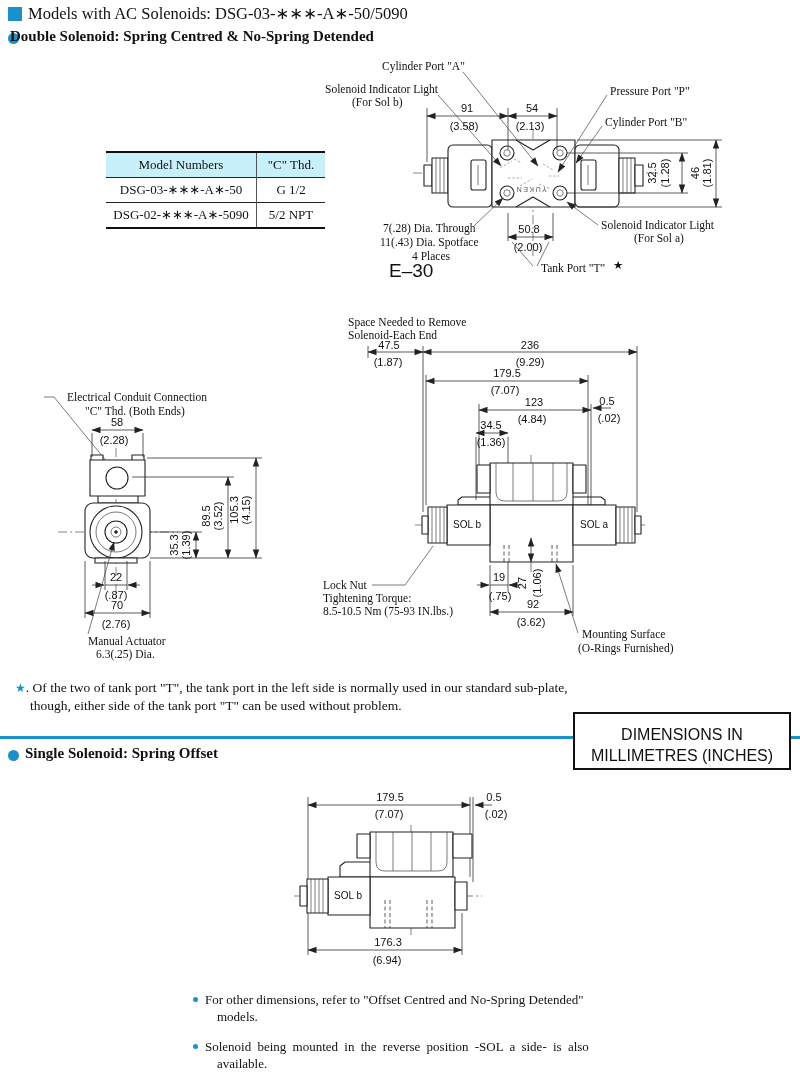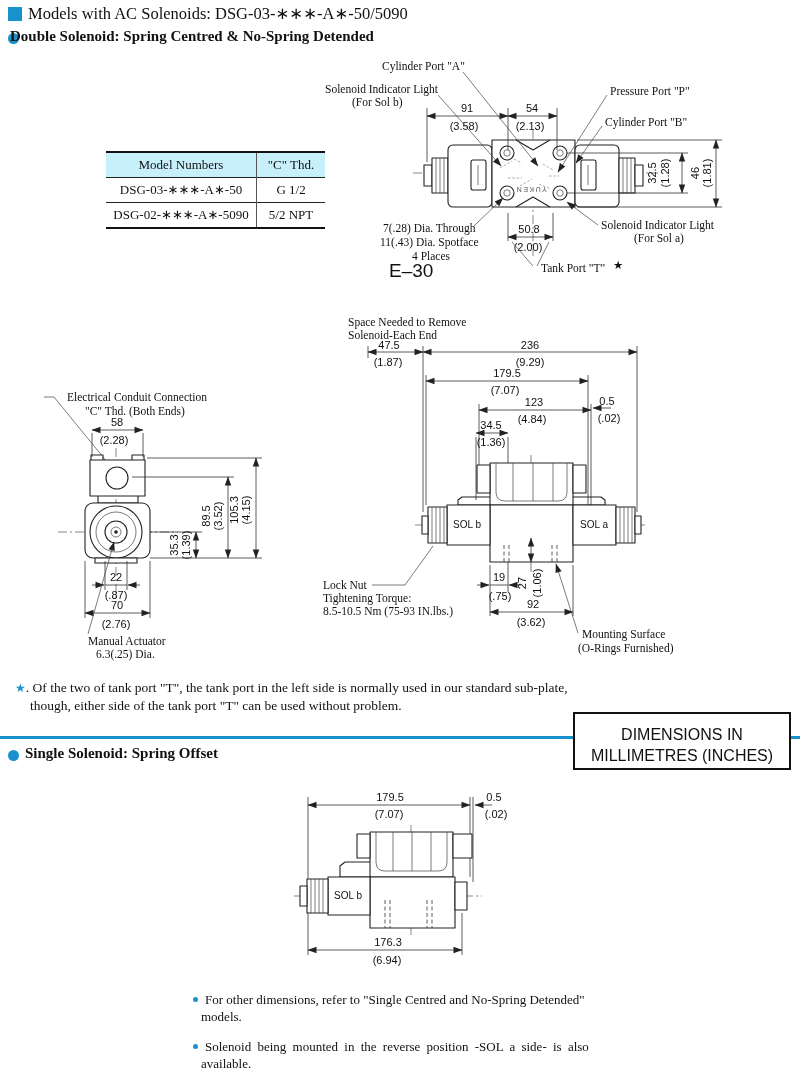--- a/index.html
+++ b/index.html
@@ -23,21 +23,21 @@
   
   .footnote{font-size:13.5px;line-height:18px;white-space:nowrap;}
   .footnote .cont{margin-left:15px;}
   .star{font-size:12px;}
   .dimbox{border:2px solid #111;background:#fff;text-align:center;
           font-family:"Liberation Sans",sans-serif;font-size:16px;line-height:21px;
           padding-top:10px;z-index:2;}
   .blueline{height:2.5px;z-index:1;}
   .notes{font-size:13px;line-height:17px;white-space:nowrap;}
   .notes .dot{display:inline-block;width:5px;height:5px;border-radius:50%;margin-right:7px;vertical-align:2px;}
-  .notes .cont{margin-left:8px;text-align:right;}
+  .notes .cont{margin-left:24px;text-align:right;}
   .notes .wsp{word-spacing:3px;}
   .note2{margin-top:13px;}
   
   svg{position:absolute;overflow:visible;}
   .lbl{font-family:"Liberation Serif",serif;font-size:11.5px;fill:#111;}
   .num{font-family:"Liberation Sans",sans-serif;font-size:11px;fill:#111;}
   .big{font-family:"Liberation Sans",sans-serif;font-size:19px;fill:#111;}
   .sol{font-family:"Liberation Sans",sans-serif;font-size:10px;fill:#111;}
   .brand{font-family:"Liberation Sans",sans-serif;font-size:7px;fill:#555;letter-spacing:1.5px;}
   .mid{text-anchor:middle;}
@@ -440,21 +440,21 @@
     <g>
       <line class="dim" x1="462" y1="913" x2="462" y2="955"></line>
       <line class="dim dd" x1="308" y1="950" x2="462" y2="950"></line>
       <text class="num mid" x="388" y="946">176.3</text>
       <text class="num mid" x="387" y="964">(6.94)</text>
     </g>
   </svg>
 
   <div class="abs notes" style="left:193px;top:991px;">
     <div>
-      <span class="dot" style="background:#1991cc;"></span><span>For other dimensions, refer to "Single Centred and No-Spring Detended"</span><br>
+      <span class="dot" style="background:#1991cc;"></span><span>For other dimensions, refer to "Offset Centred and No-Spring Detended"</span><br>
       <span class="cont">models.</span>
     </div>
     <div class="note2">
       <span class="dot" style="background:#1991cc;"></span><span class="wsp">Solenoid being mounted in the reverse position -SOL a side- is also</span><br>
       <span class="cont">available.</span>
     </div>
   </div>
 
 </div>
 

